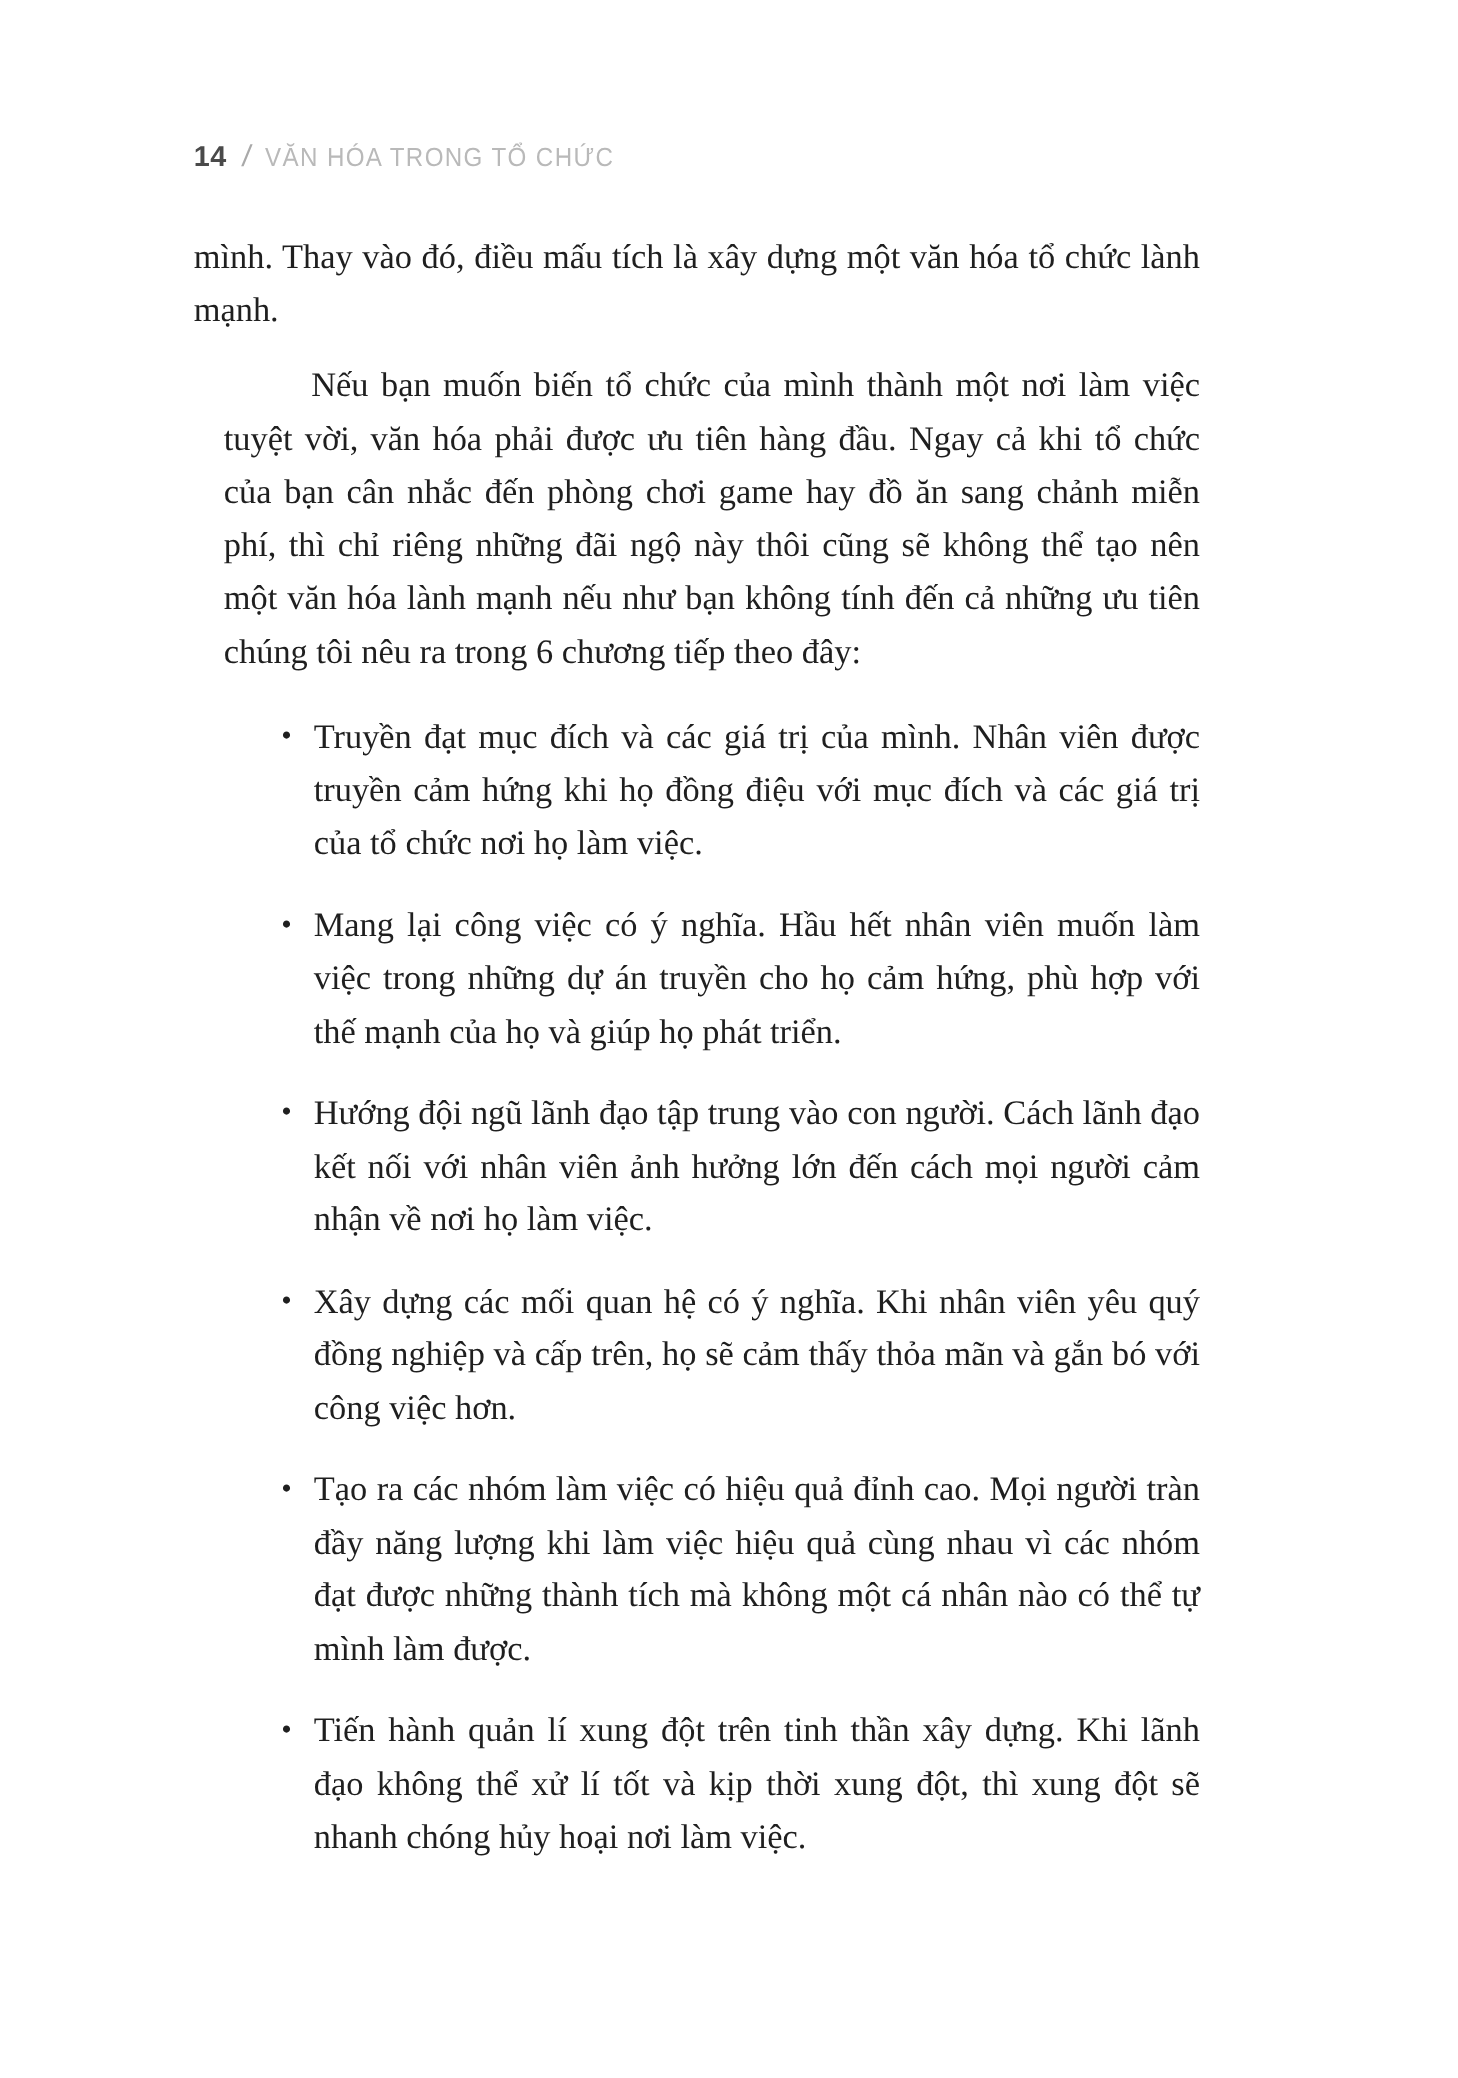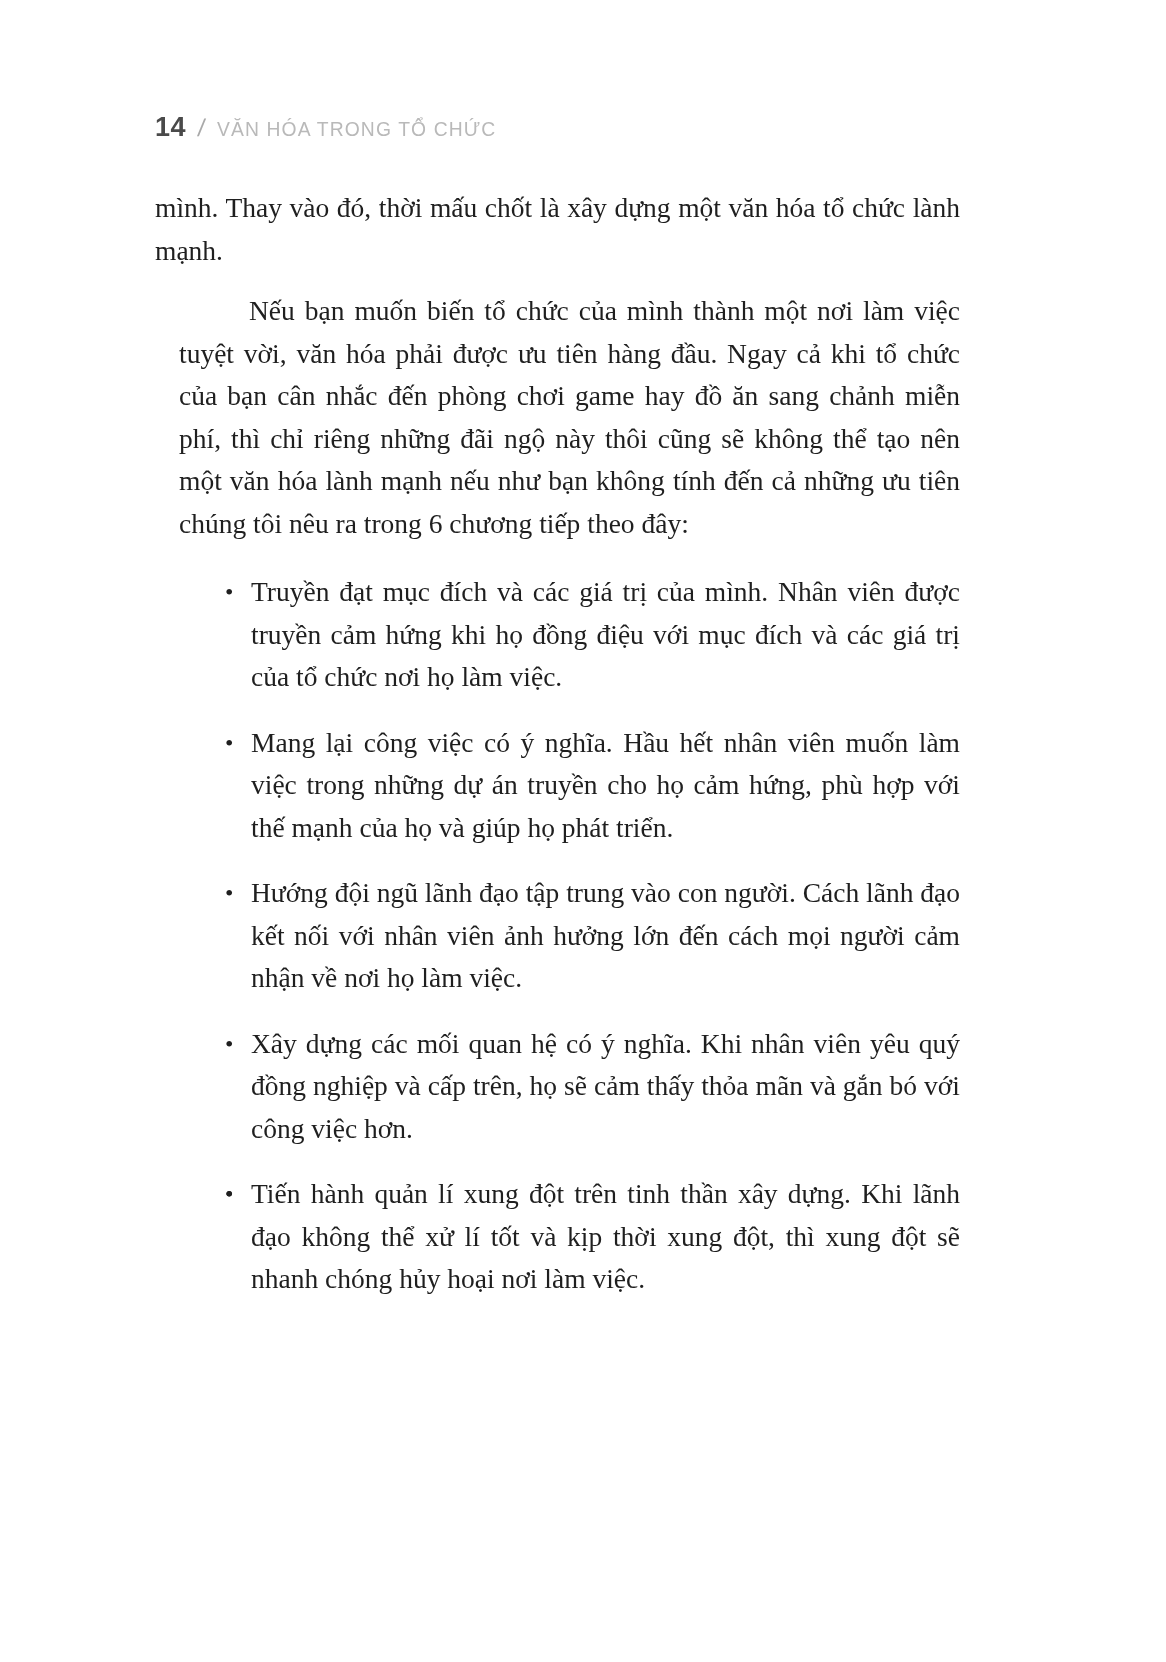--- a/index.html
+++ b/index.html
@@ -23,21 +23,21 @@
   
   .page-header {
     display: flex;
     align-items: baseline;
     gap: 12px;
     font-family: "Liberation Sans", "DejaVu Sans", sans-serif;
     margin-bottom: 44px;
     user-select: none;
   }
   .page-number {
-    font-size: 27px;
+    font-size: 23px;
     font-weight: 700;
     color: #4a4a4a;
     letter-spacing: 0.5px;
   }
   .header-sep {
     font-size: 24px;
     color: #a9a9a9;
     font-weight: 300;
     transform: skewX(-8deg);
   }
@@ -94,21 +94,21 @@
 <div class="page">
 
   <header class="page-header">
     <span class="page-number">14</span>
     <span class="header-sep">/</span>
     <span class="running-title">VĂN HÓA TRONG TỔ CHỨC</span>
   </header>
 
   <main class="page-body">
 
-    <p class="para no-indent">mình. Thay vào đó, thời mấu chốt là xây dựng một văn hóa tổ chức lành mạnh.</p>
+    <p class="para no-indent">mình. Thay vào đó, điều mấu tích là xây dựng một văn hóa tổ chức lành mạnh.</p>
 
     <p class="para indent">Nếu bạn muốn biến tổ chức của mình thành một nơi làm việc tuyệt vời, văn hóa phải được ưu tiên hàng đầu. Ngay cả khi tổ chức của bạn cân nhắc đến phòng chơi game hay đồ ăn sang chảnh miễn phí, thì chỉ riêng những đãi ngộ này thôi cũng sẽ không thể tạo nên một văn hóa lành mạnh nếu như bạn không tính đến cả những ưu tiên chúng tôi nêu ra trong 6 chương tiếp theo đây:</p>
 
     <ul class="bullet-list">
       <li class="bullet-item">
         <span class="bullet-marker">•</span>
         <span class="bullet-text">Truyền đạt mục đích và các giá trị của mình. Nhân viên được truyền cảm hứng khi họ đồng điệu với mục đích và các giá trị của tổ chức nơi họ làm việc.</span>
       </li>
       <li class="bullet-item">
         <span class="bullet-marker">•</span>
@@ -117,20 +117,21 @@
       <li class="bullet-item">
         <span class="bullet-marker">•</span>
         <span class="bullet-text">Hướng đội ngũ lãnh đạo tập trung vào con người. Cách lãnh đạo kết nối với nhân viên ảnh hưởng lớn đến cách mọi người cảm nhận về nơi họ làm việc.</span>
       </li>
       <li class="bullet-item">
         <span class="bullet-marker">•</span>
         <span class="bullet-text">Xây dựng các mối quan hệ có ý nghĩa. Khi nhân viên yêu quý đồng nghiệp và cấp trên, họ sẽ cảm thấy thỏa mãn và gắn bó với công việc hơn.</span>
       </li>
       <li class="bullet-item">
         <span class="bullet-marker">•</span>
+        <span class="bullet-text">Tạo ra các nhóm làm việc có hiệu quả đỉnh cao. Mọi người tràn đầy năng lượng khi làm việc hiệu quả cùng nhau vì các nhóm đạt được những thành tích mà không một cá nhân nào có thể tự mình làm được.</span>
       </li>
       <li class="bullet-item">
         <span class="bullet-marker">•</span>
         <span class="bullet-text">Tiến hành quản lí xung đột trên tinh thần xây dựng. Khi lãnh đạo không thể xử lí tốt và kịp thời xung đột, thì xung đột sẽ nhanh chóng hủy hoại nơi làm việc.</span>
       </li>
     </ul>
 
   </main>
 </div>
 

